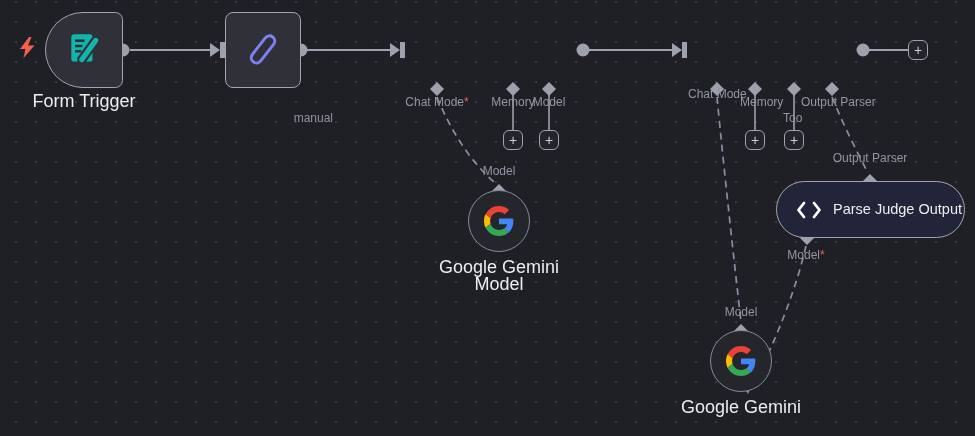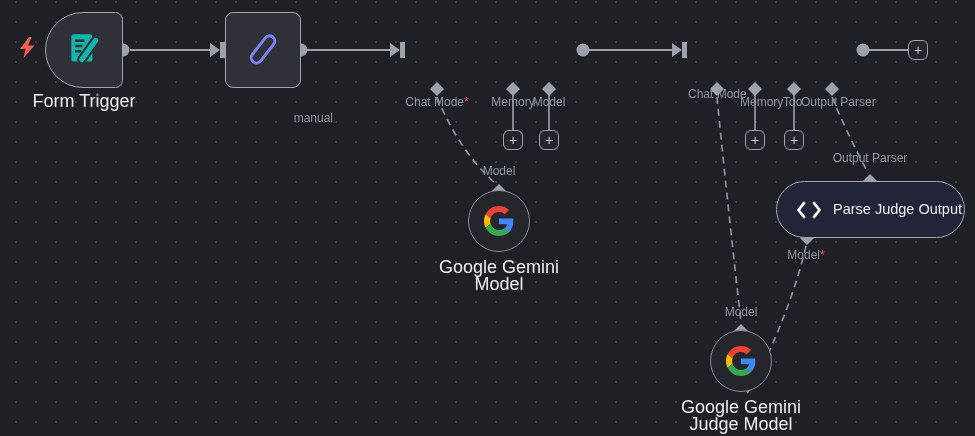--- a/index.html
+++ b/index.html
@@ -128,21 +128,21 @@
   <div class="port-label centered" style="left:521px;top:95px;width:56px">Model</div>
   <button class="plus" style="left:503px;top:130px">
       <span>+</span>
     </button>
   <button class="plus" style="left:539px;top:130px">
       <span>+</span>
     </button>
 
   <div class="port-label" style="left:688px;top:87px">Chat Mode</div>
   <div class="port-label" style="left:740px;top:95px">Memory</div>
-  <div class="port-label" style="left:783px;top:95px">Too</div>
+  <div class="port-label" style="left:783px;top:111px">Too</div>
   <div class="port-label" style="left:801px;top:95px">Output Parser</div>
   <button class="plus" style="left:745px;top:130px">
       <span>+</span>
     </button>
   <button class="plus" style="left:784px;top:130px">
       <span>+</span>
     </button>
   <button class="plus" style="left:908px;top:40px">
       <span>+</span>
     </button>
@@ -174,15 +174,14 @@
   <div class="port-label centered" style="left:701px;top:305px;width:80px">Model</div>
   <div class="circle-node" style="left:710px;top:330px">
     <svg width="30" height="30" viewBox="0 0 48 48">
       <path fill="#EA4335" d="M24 9.5c3.54 0 6.71 1.22 9.21 3.6l6.85-6.85C35.9 2.38 30.47 0 24 0 14.62 0 6.51 5.38 2.56 13.22l7.98 6.19C12.43 13.72 17.74 9.5 24 9.5z"></path>
       <path fill="#4285F4" d="M46.98 24.55c0-1.57-.15-3.09-.38-4.55H24v9.02h12.94c-.58 2.96-2.26 5.48-4.78 7.18l7.73 6c4.51-4.18 7.09-10.36 7.09-17.65z"></path>
       <path fill="#FBBC05" d="M10.53 28.59c-.48-1.45-.76-2.99-.76-4.59s.27-3.14.76-4.59l-7.98-6.19C.92 16.46 0 20.12 0 24c0 3.88.92 7.54 2.56 10.78l7.97-6.19z"></path>
       <path fill="#34A853" d="M24 48c6.48 0 11.93-2.13 15.89-5.81l-7.73-6c-2.15 1.45-4.92 2.3-8.16 2.3-6.26 0-11.57-4.22-13.47-9.91l-7.98 6.19C6.51 42.62 14.62 48 24 48z"></path>
     </svg>
   </div>
   <div class="caption" style="left:671px;top:399px;width:140px">Google Gemini</div>
-  <div class="caption" style="left:671px;top:416px;width:140px">Judge Model</div>
 
 </div>
 
 </body></html>

